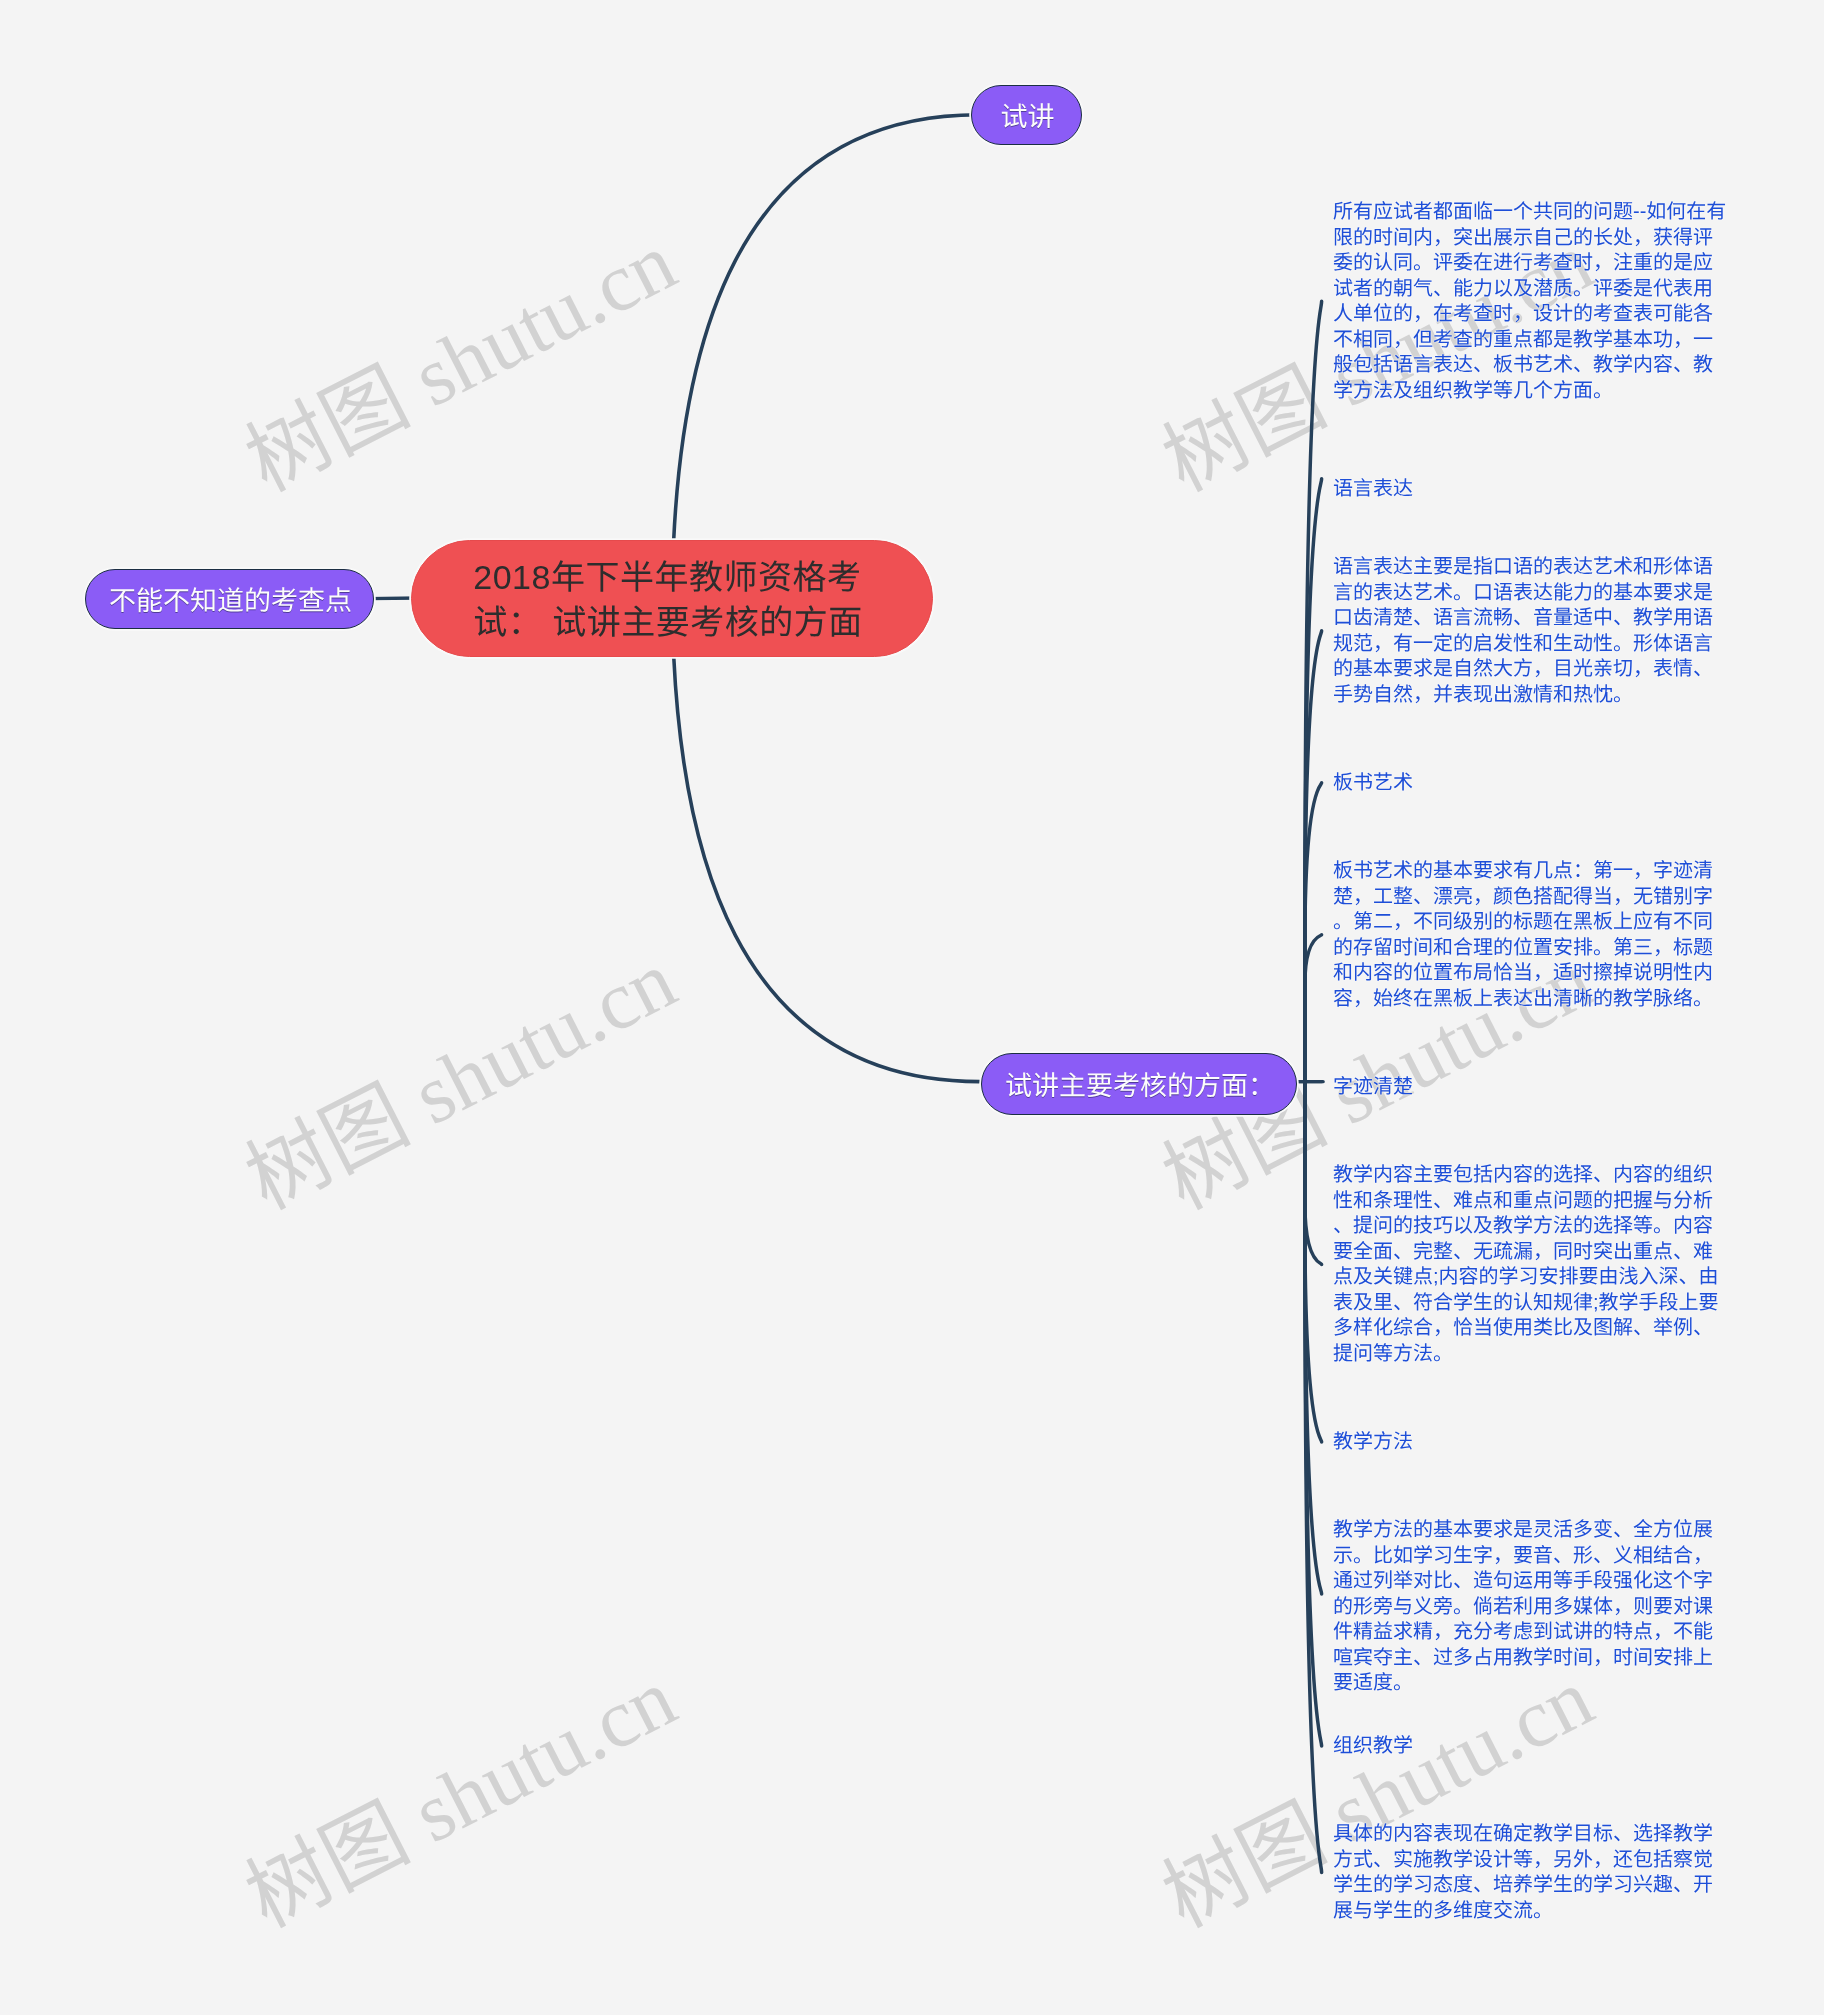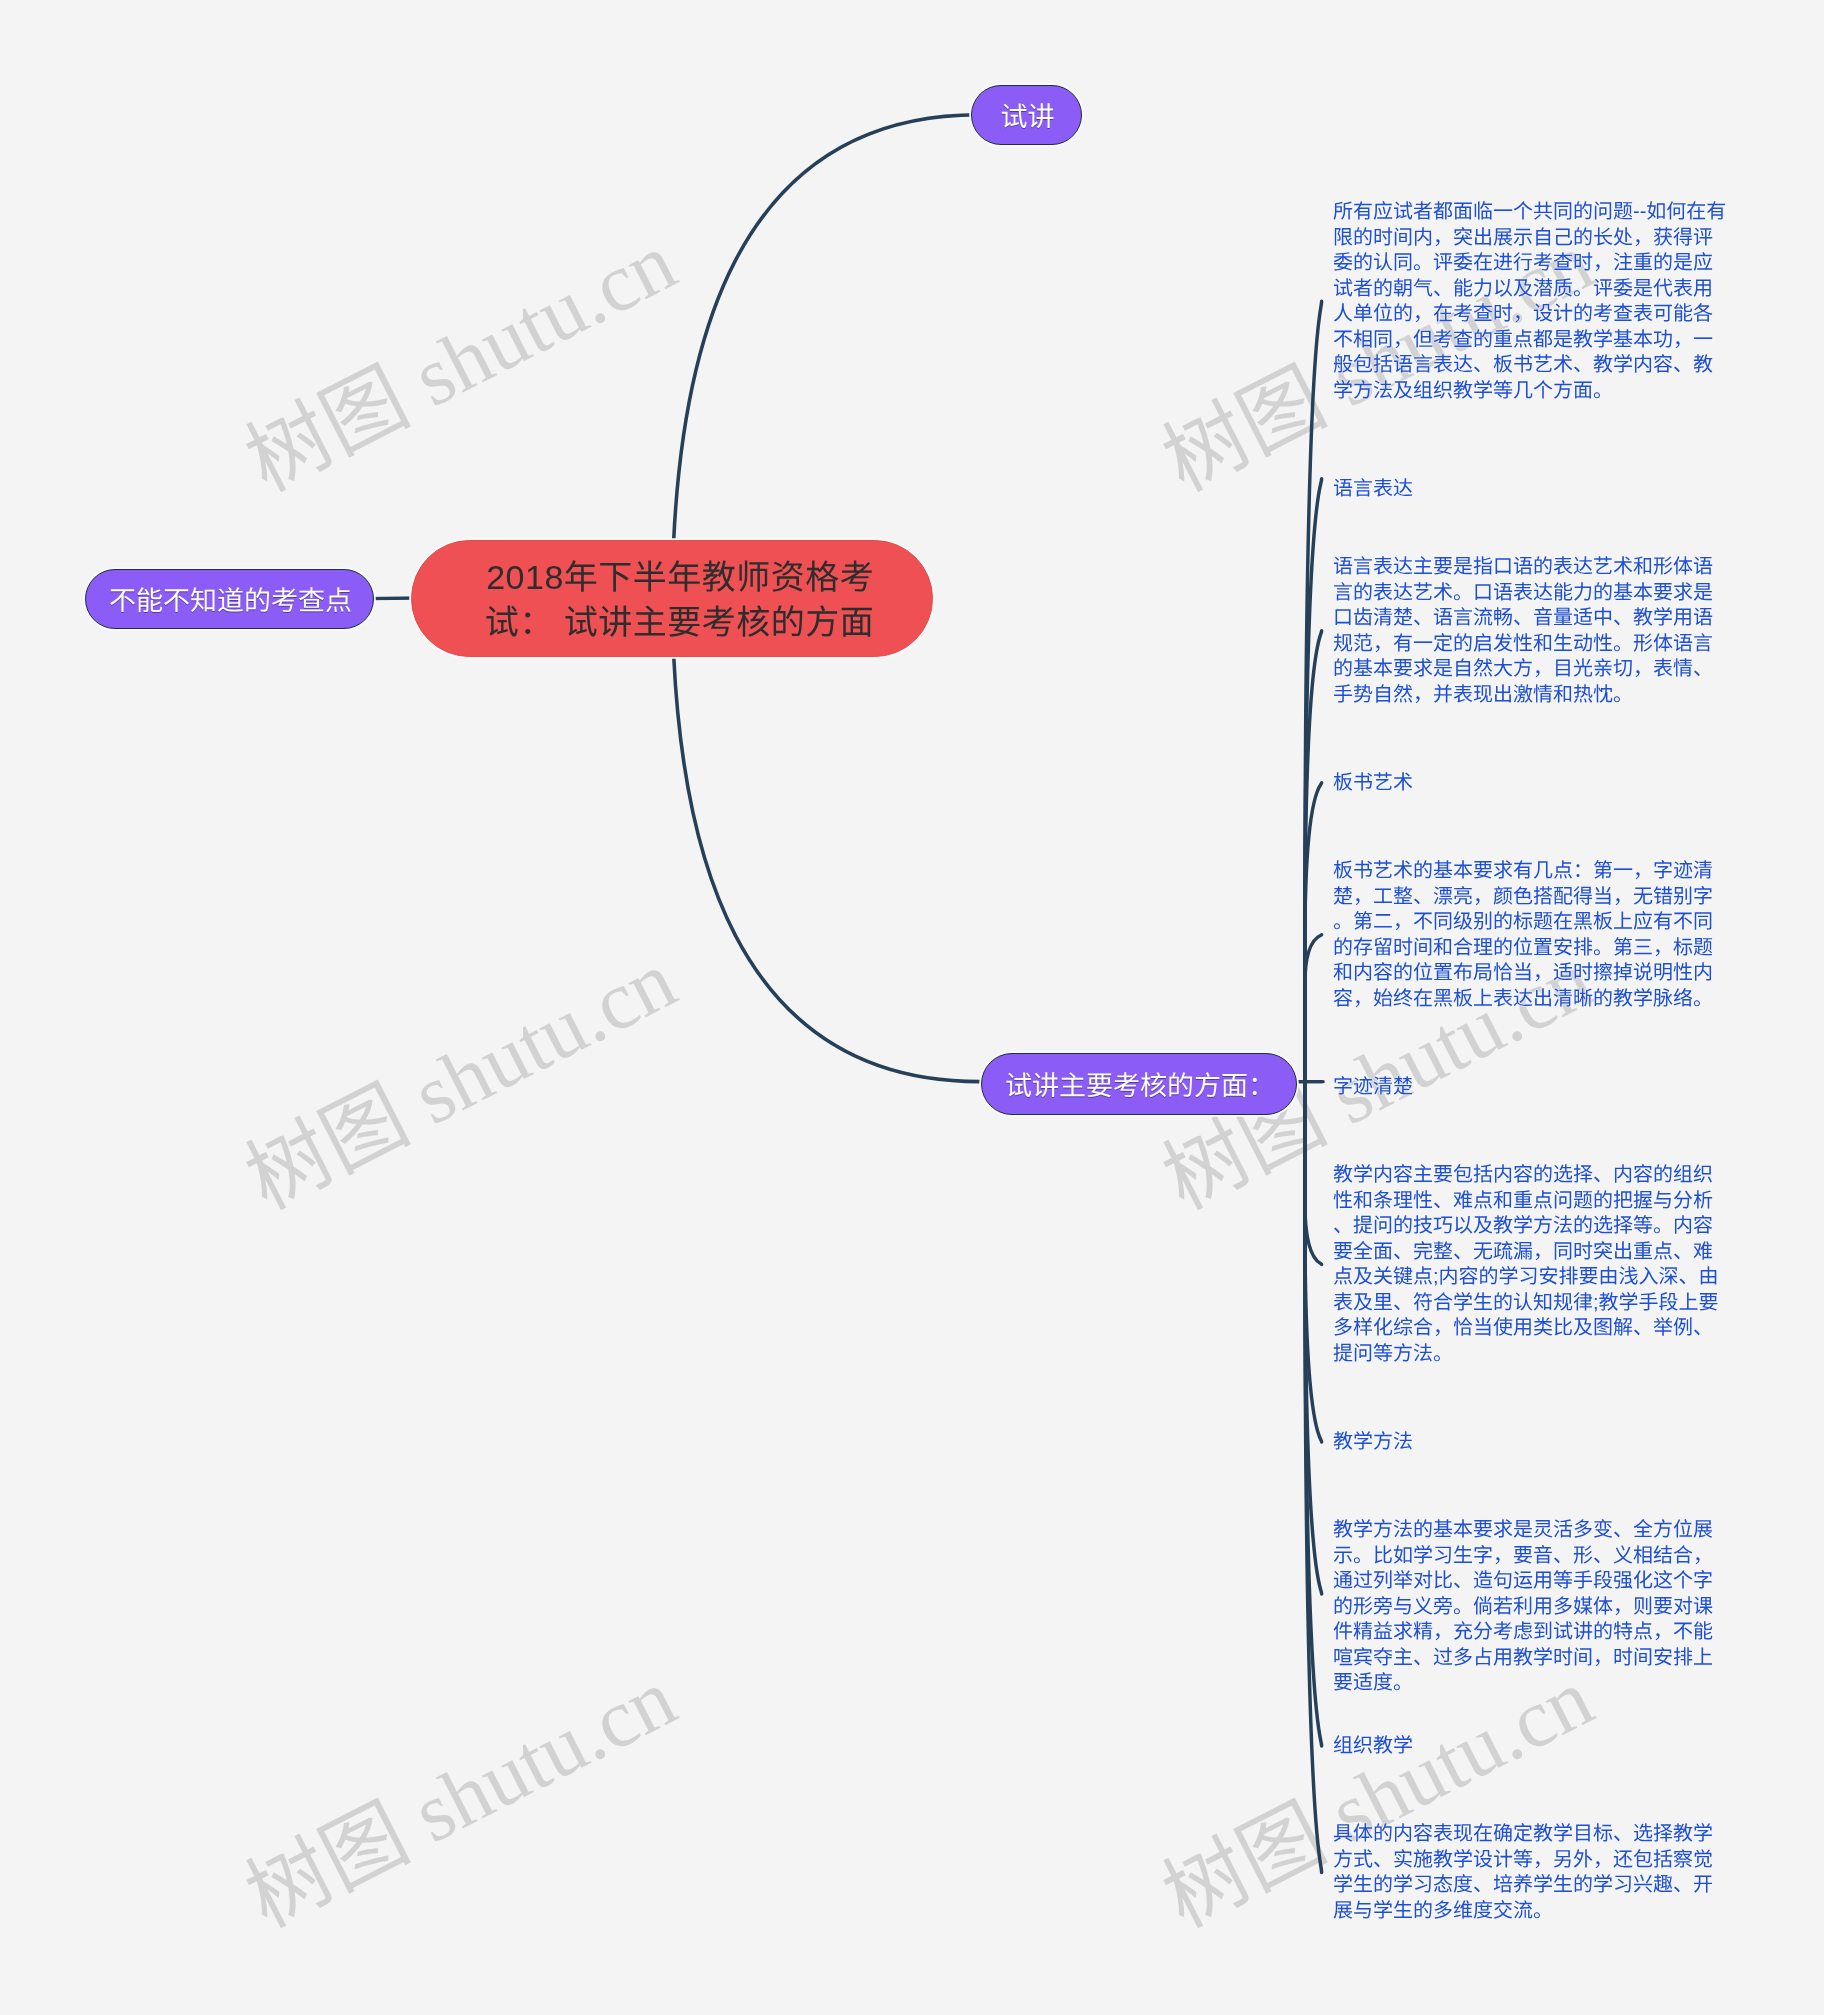--- a/index.html
+++ b/index.html
@@ -11,21 +11,21 @@
 #wm-layer,#nodes,#leaves{transform:translateZ(0);}
 #wm-layer,#links,#nodes{position:absolute;left:0;top:0;width:1825px;height:2015px;}
 #links{pointer-events:none;}
 .wm{position:absolute;font-family:"Liberation Serif",serif;font-size:83px;
     color:#d2d2d2;white-space:nowrap;transform:rotate(-27deg);
     transform-origin:0 100%;user-select:none;}
 .node{position:absolute;box-sizing:border-box;display:flex;align-items:center;
       justify-content:center;}
 .node-root{background:#ef5053;border:1.4px solid #e64a4c;border-radius:64px;
       box-shadow:0 0 0 1.8px #f9f9f9;}
-.node-root .label{color:#2d2d2d;font-size:34px;line-height:45px;text-align:right;
+.node-root .label{color:#2d2d2d;font-size:34px;line-height:45px;text-align:left;
       width:401px;letter-spacing:0.5px;padding:2.9px 0 0 3.6px;}
 .node-topic{background:#8b5cf6;border:1.4px solid #1b2e43;border-radius:33px;
       box-shadow:0 0 0 1.8px #f9f9f9;}
 .node-topic .label{color:#fcfcfc;font-size:27px;line-height:33px;white-space:nowrap;
       padding:4.3px 0 0 2.1px;text-shadow:0 0.7px 0 rgba(12,24,40,.45);}
 .leaf{position:absolute;color:#1d4ed8;font-size:20px;line-height:25.5px;
       width:399px;line-break:anywhere;word-break:break-all;
       text-shadow:0 0 1.4px #f7f7f7, 0 0 2.1px #f7f7f7;}
 
 </style>

